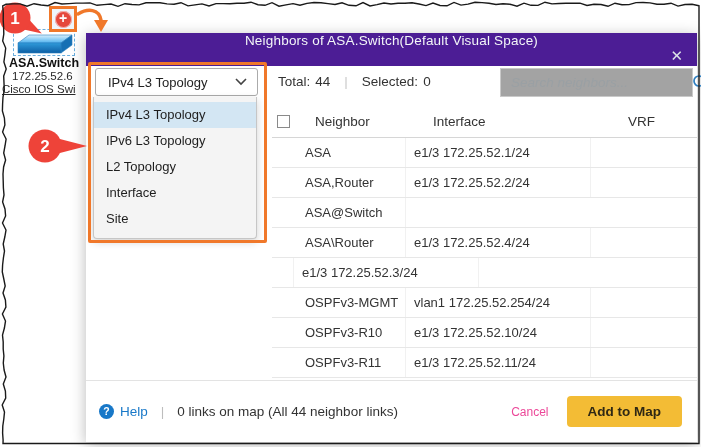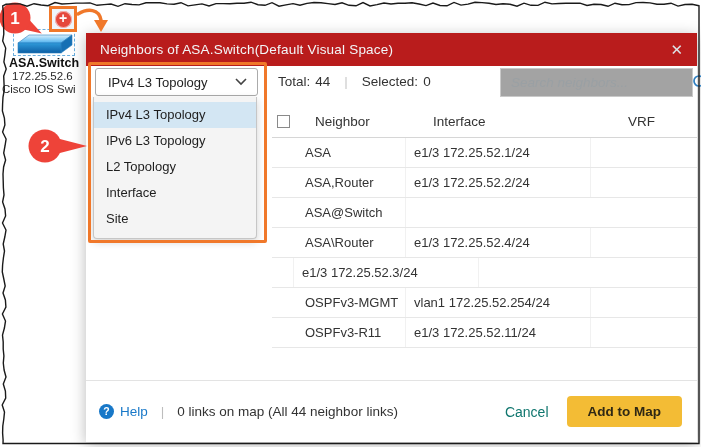--- a/index.html
+++ b/index.html
@@ -8,36 +8,36 @@
 
   
   #torn-border { position:absolute; left:0; top:0; width:701px; height:447px; z-index:50; pointer-events:none; }
 
   
   .device { position:absolute; left:0; top:0; width:90px; z-index:1; }
   .device-select { position:absolute; left:13px; top:29px; width:62px; height:27px; border:1px dashed #69aede; }
   .device-icon { position:absolute; left:16px; top:31px; }
   .device-name { position:absolute; left:0; top:56px; width:88px; text-align:center; font-size:12.5px; font-weight:bold; color:#101010; white-space:nowrap; }
   .device-ip { position:absolute; left:12px; top:70px; font-size:11.5px; color:#2a2a2a; white-space:nowrap; }
-  .device-model { position:absolute; left:2px; top:83px; font-size:11.5px; color:#2a2a2a; white-space:nowrap; }
+  .device-model { position:absolute; left:2px; top:83px; font-size:11.5px; color:#2a2a2a; white-space:nowrap;text-decoration:underline; }
 
   
   .plus-badge { position:absolute; left:49px; top:6px; width:28px; height:26px; border:3px solid #f0782a; background:#eef6fc; z-index:32; display:flex; align-items:center; justify-content:center; }
   .plus-circle { width:17px; height:17px; border-radius:50%; background:#e5483c; color:#ffffff; font-size:14px; font-weight:bold; line-height:15px; text-align:center; box-shadow:0 0 0 1px rgba(255,255,255,.55) inset; }
 
   
   .callout-pin { position:absolute; z-index:40; }
   #pin-1 { left:-2px; top:1px; }
   #pin-2 { left:26px; top:126px; }
   #curved-arrow { position:absolute; left:74px; top:5px; z-index:40; }
   .orange-box { position:absolute; left:88px; top:62px; width:179px; height:181px; border:3px solid #f0782a; border-radius:2px; z-index:30; pointer-events:none; }
 
   
   .dialog { position:absolute; left:86px; top:33px; width:611px; height:409px; background:#ffffff; z-index:10; box-shadow:0 3px 14px rgba(0,0,0,.28); }
-  .titlebar { position:absolute; left:0; top:0; width:100%; height:33px; background:#b91c1c; display:flex; align-items:center; padding:0 14px; }
+  .titlebar { position:absolute; left:0; top:0; width:100%; height:33px; background:#4c1d95; display:flex; align-items:center; padding:0 14px;flex-direction:column; }
   .titlebar .title { color:#f3f6f8; font-size:13.5px; letter-spacing:.2px; }
   .titlebar .close { margin-left:auto; color:#dde4e8; font-size:15px; cursor:pointer; line-height:1; }
 
   
   .dd-control { position:absolute; left:9px; top:35px; width:163px; height:28px; background:#ffffff; border:1px solid #ababab; border-radius:3px; display:flex; align-items:center; padding:0 10px 0 12px; font-size:13px; color:#222; cursor:pointer; }
   .dd-control svg { margin-left:auto; }
   .dd-list { position:absolute; left:7px; top:64px; width:164px; height:142px; background:#f4f4f4; border:1px solid #c6c6c6; border-top:none; border-radius:0 0 4px 4px; box-shadow:0 3px 8px rgba(0,0,0,.18); padding-top:5px; z-index:6; }
   .dd-item { height:26px; line-height:26px; padding-left:12px; font-size:13px; color:#1e1e1e; cursor:pointer; }
   .dd-item.selected { background:#d3e6f3; }
 
@@ -59,21 +59,21 @@
   .c-vrf { flex:1; padding-left:8px; border-left:1px solid #f1f1f1; align-self:stretch; display:flex; align-items:center; }
   .tbl-header .c-iface, .tbl-header .c-vrf { border-left:none; }
   .checkbox { width:13px; height:13px; border:1px solid #8a8a8a; background:#fff; cursor:pointer; }
 
   
   .footer { position:absolute; left:0; top:347px; width:100%; height:62px; border-top:1px solid #e3e3e3; display:flex; align-items:center; padding:0 13px; }
   .help-circle { width:15px; height:15px; border-radius:50%; background:#1878c8; color:#fff; font-size:10.5px; font-weight:bold; text-align:center; line-height:15px; flex:none; cursor:pointer; }
   .help-label { color:#1878c8; font-size:13.5px; margin-left:6px; cursor:pointer; }
   .footer .sep { color:#bdbdbd; margin:0 13px; font-size:13.5px; }
   .links-status { color:#333; font-size:13.5px; }
-  .cancel { margin-left:auto; color:#0f766e; font-size:14px; cursor:pointer; }
+  .cancel { margin-left:auto; color:#ec4899; font-size:12px; cursor:pointer; }
   .add-btn { margin-left:18px; margin-right:2px; background:#f3bc35; border:none; border-radius:4px; padding:8px 21px; font-size:13.5px; font-weight:bold; color:#2f2814; font-family:"Liberation Sans", sans-serif; cursor:pointer; }
 
   .pin-text { font-family:"Liberation Sans", sans-serif; font-weight:bold; fill:#ffffff; font-size:17px; }
 </style>
 </head>
 <body>
 
 <div class="device">
   <div class="device-select"></div>
   <svg class="device-icon" width="58" height="28">
@@ -167,20 +167,26 @@
       <div class="c-vrf"></div>
     </div>
     <div class="tbl-row">
       <div class="c-check"></div>
       <div class="c-neigh">OSPFv3-MGMT</div>
       <div class="c-iface">vlan1 172.25.52.254/24</div>
       <div class="c-vrf"></div>
     </div>
     <div class="tbl-row">
       <div class="c-check"></div>
+      <div class="c-neigh">OSPFv3-R10</div>
+      <div class="c-iface">e1/3 172.25.52.10/24</div>
+      <div class="c-vrf"></div>
+    </div>
+    <div class="tbl-row">
+      <div class="c-check"></div>
       <div class="c-neigh">OSPFv3-R11</div>
       <div class="c-iface">e1/3 172.25.52.11/24</div>
       <div class="c-vrf"></div>
     </div>
   </div>
 
   <div class="dd-list">
     <div class="dd-item selected">IPv4 L3 Topology</div>
     <div class="dd-item">IPv6 L3 Topology</div>
     <div class="dd-item">L2 Topology</div>

